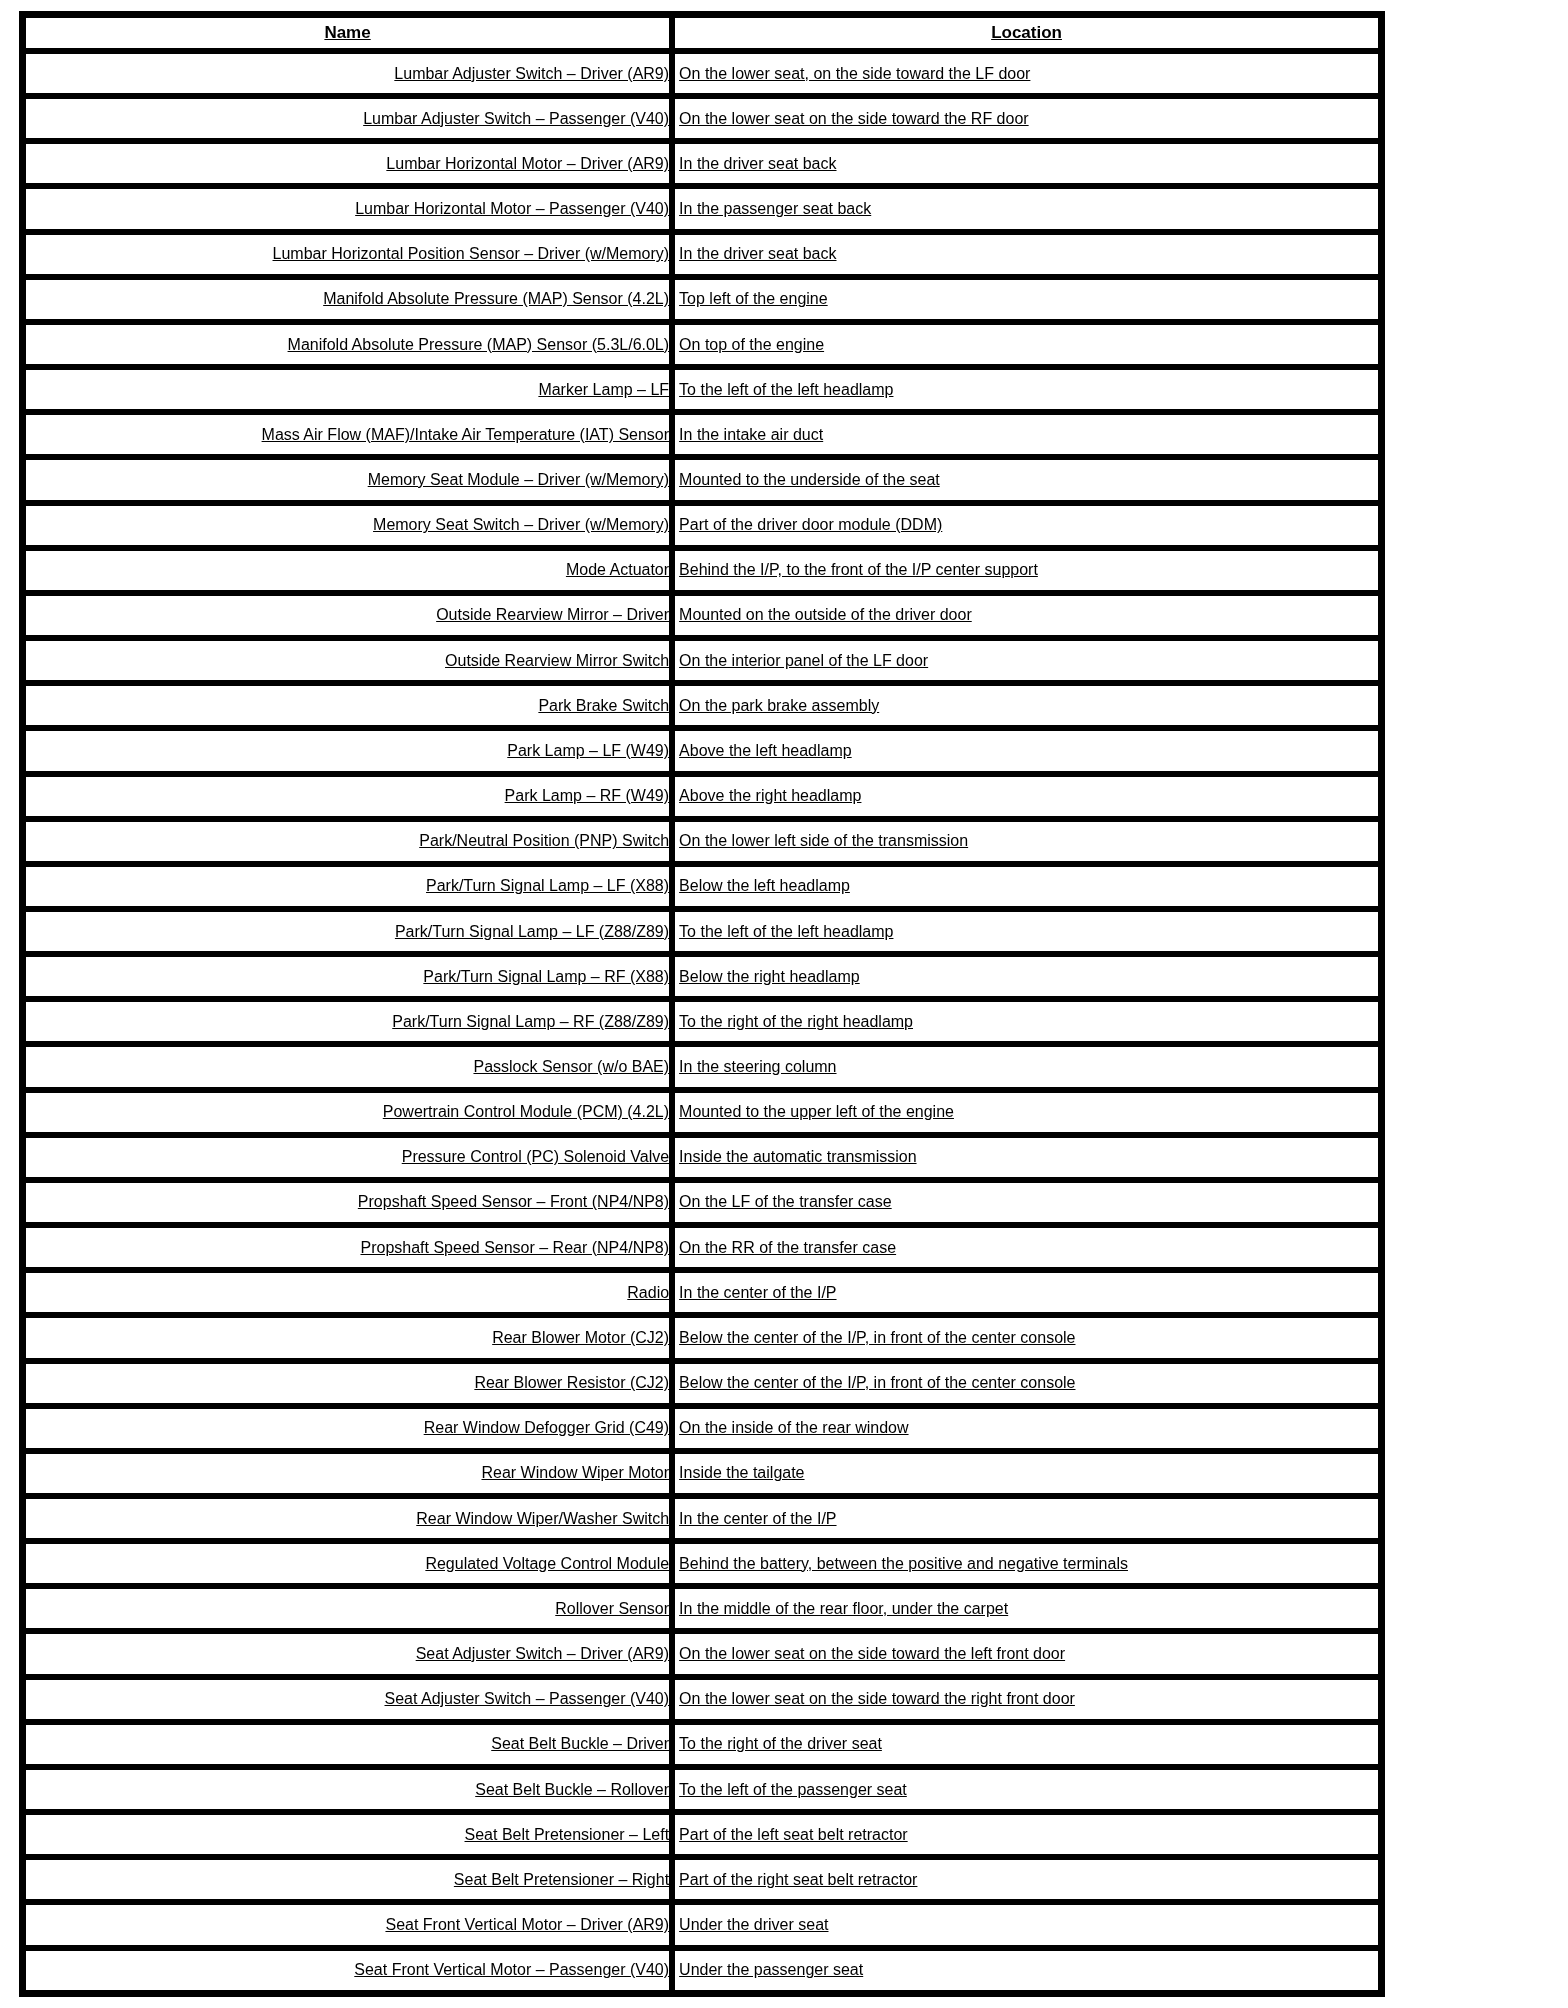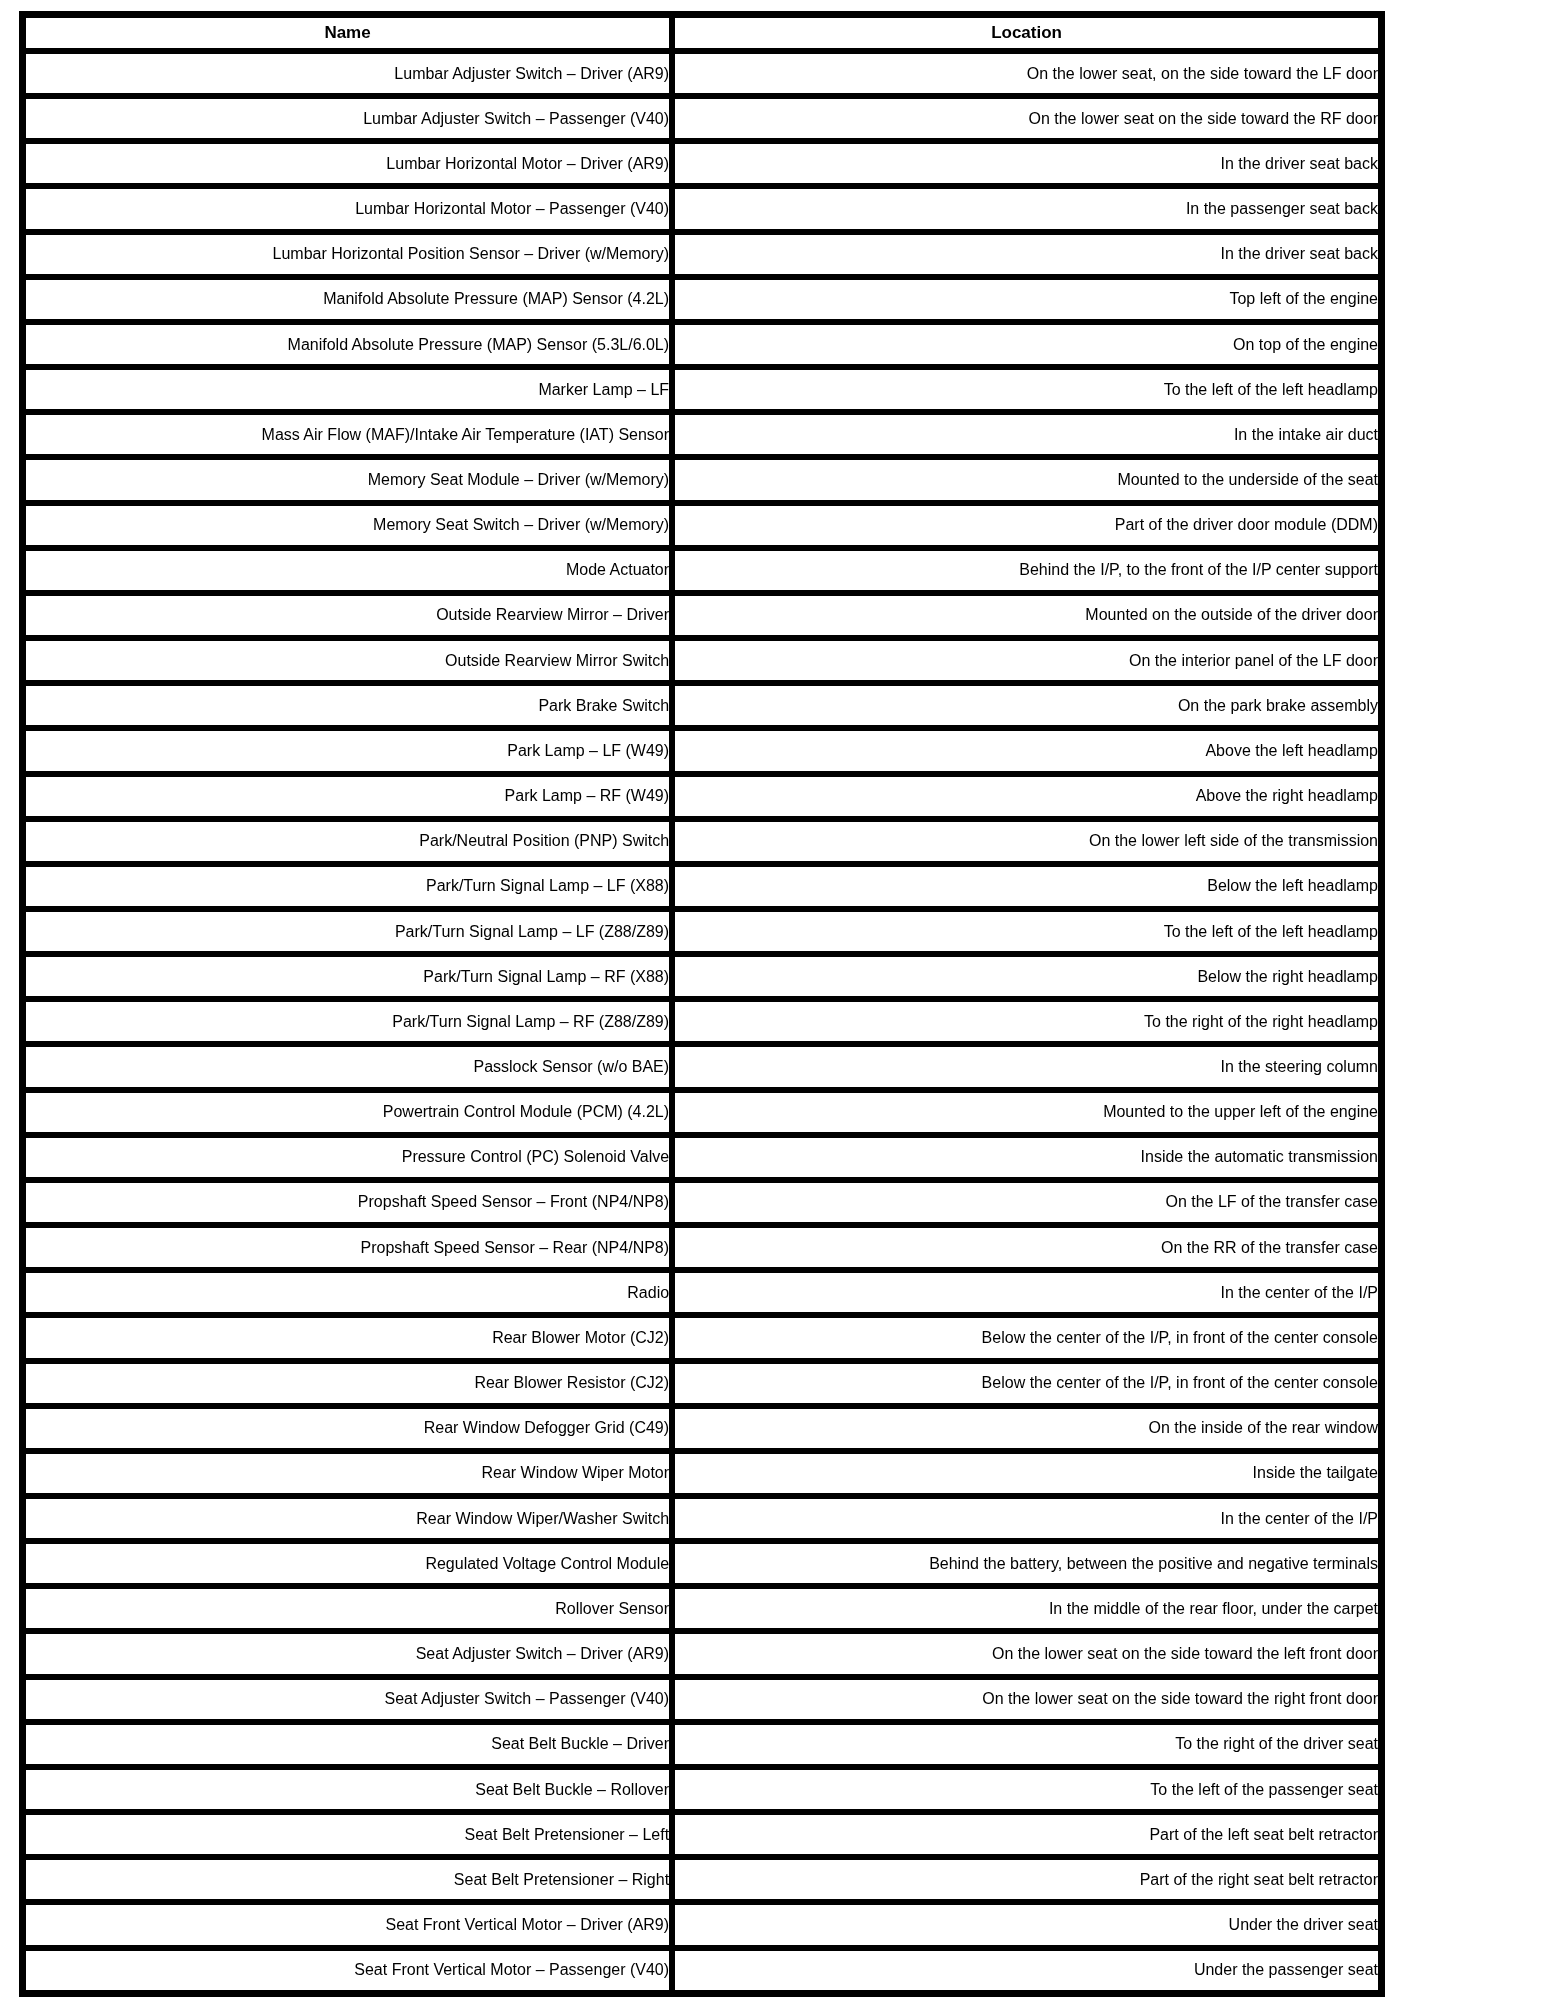--- a/index.html
+++ b/index.html
@@ -8,20 +8,21 @@
     background: #ffffff;
     color: #000000;
     font-family: "Liberation Sans", sans-serif;
   }
   .page {
     box-sizing: border-box;
     width: 1406px;
     height: 2008px;
     padding: 11px 21px 11px 19px;
     background: #ffffff;
+    text-decoration: underline;
   }
   table.loc-table {
     border-collapse: collapse;
     table-layout: fixed;
     width: 100%;
     height: 100%;
     border: 7px solid #000000;
   }
   .loc-table th,
   .loc-table td {
@@ -39,21 +40,21 @@
     height: 30px;
   }
   .loc-table td {
     font-size: 16px;
     height: 29px;
   }
   td.name-cell {
     text-align: right;
   }
   td.location-cell {
-    text-align: right;
+    text-align: left;
     padding-left: 4px;
     margin-left: 16px;
   }
   col.name-col  { width: 47.8%; }
   col.loc-col   { width: 52.2%; }
 </style>
 </head>
 <body>
 
 <div class="page">

